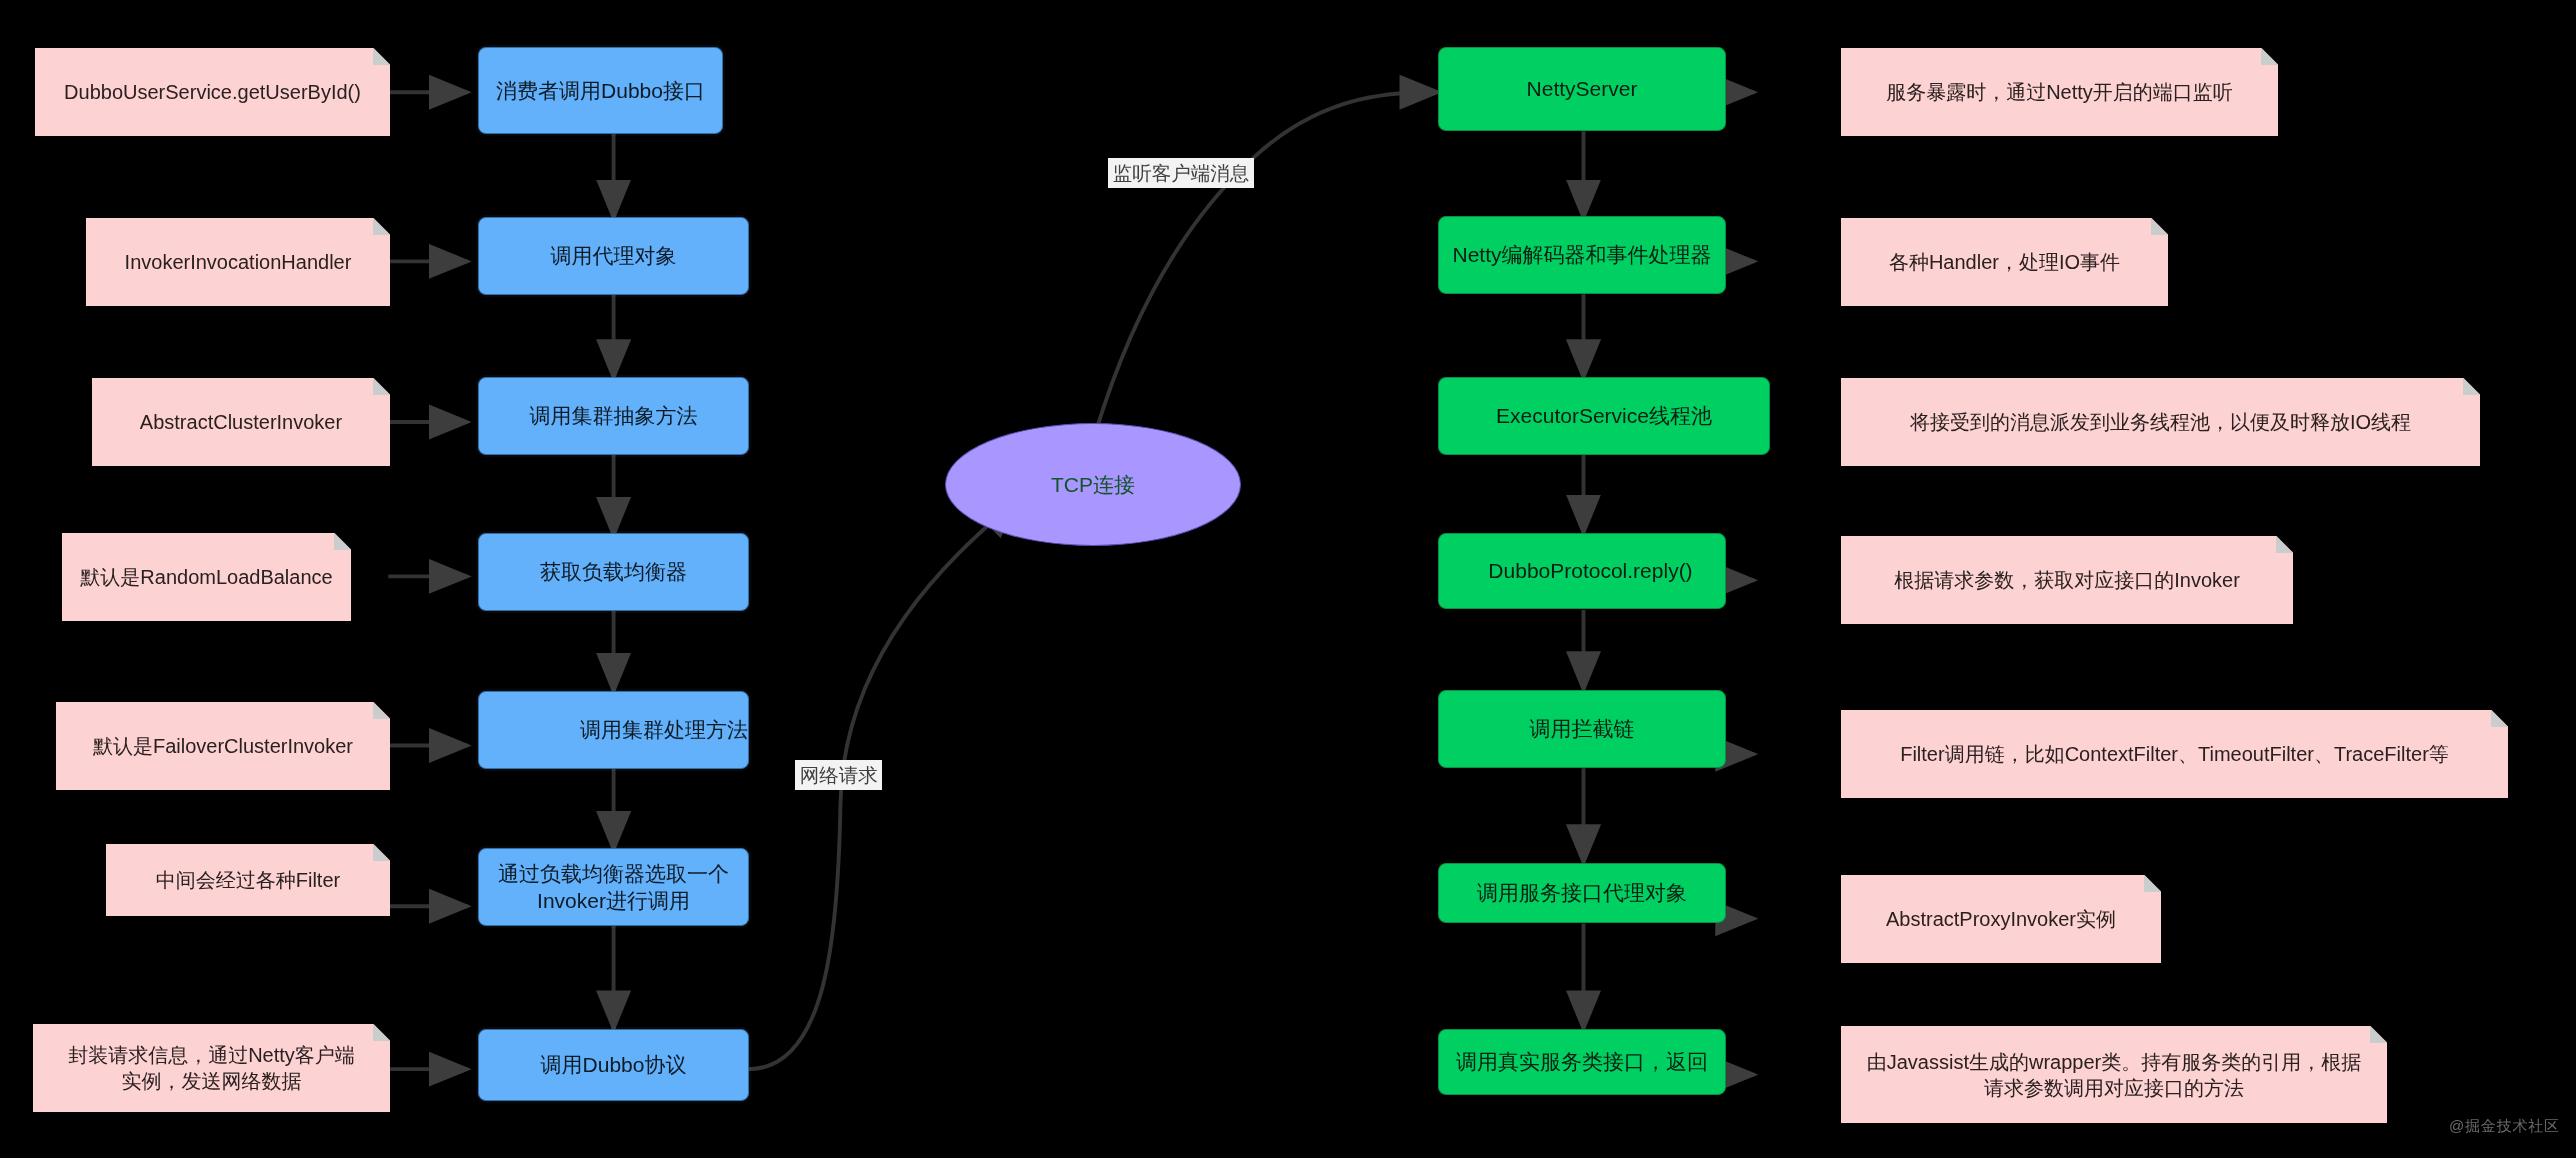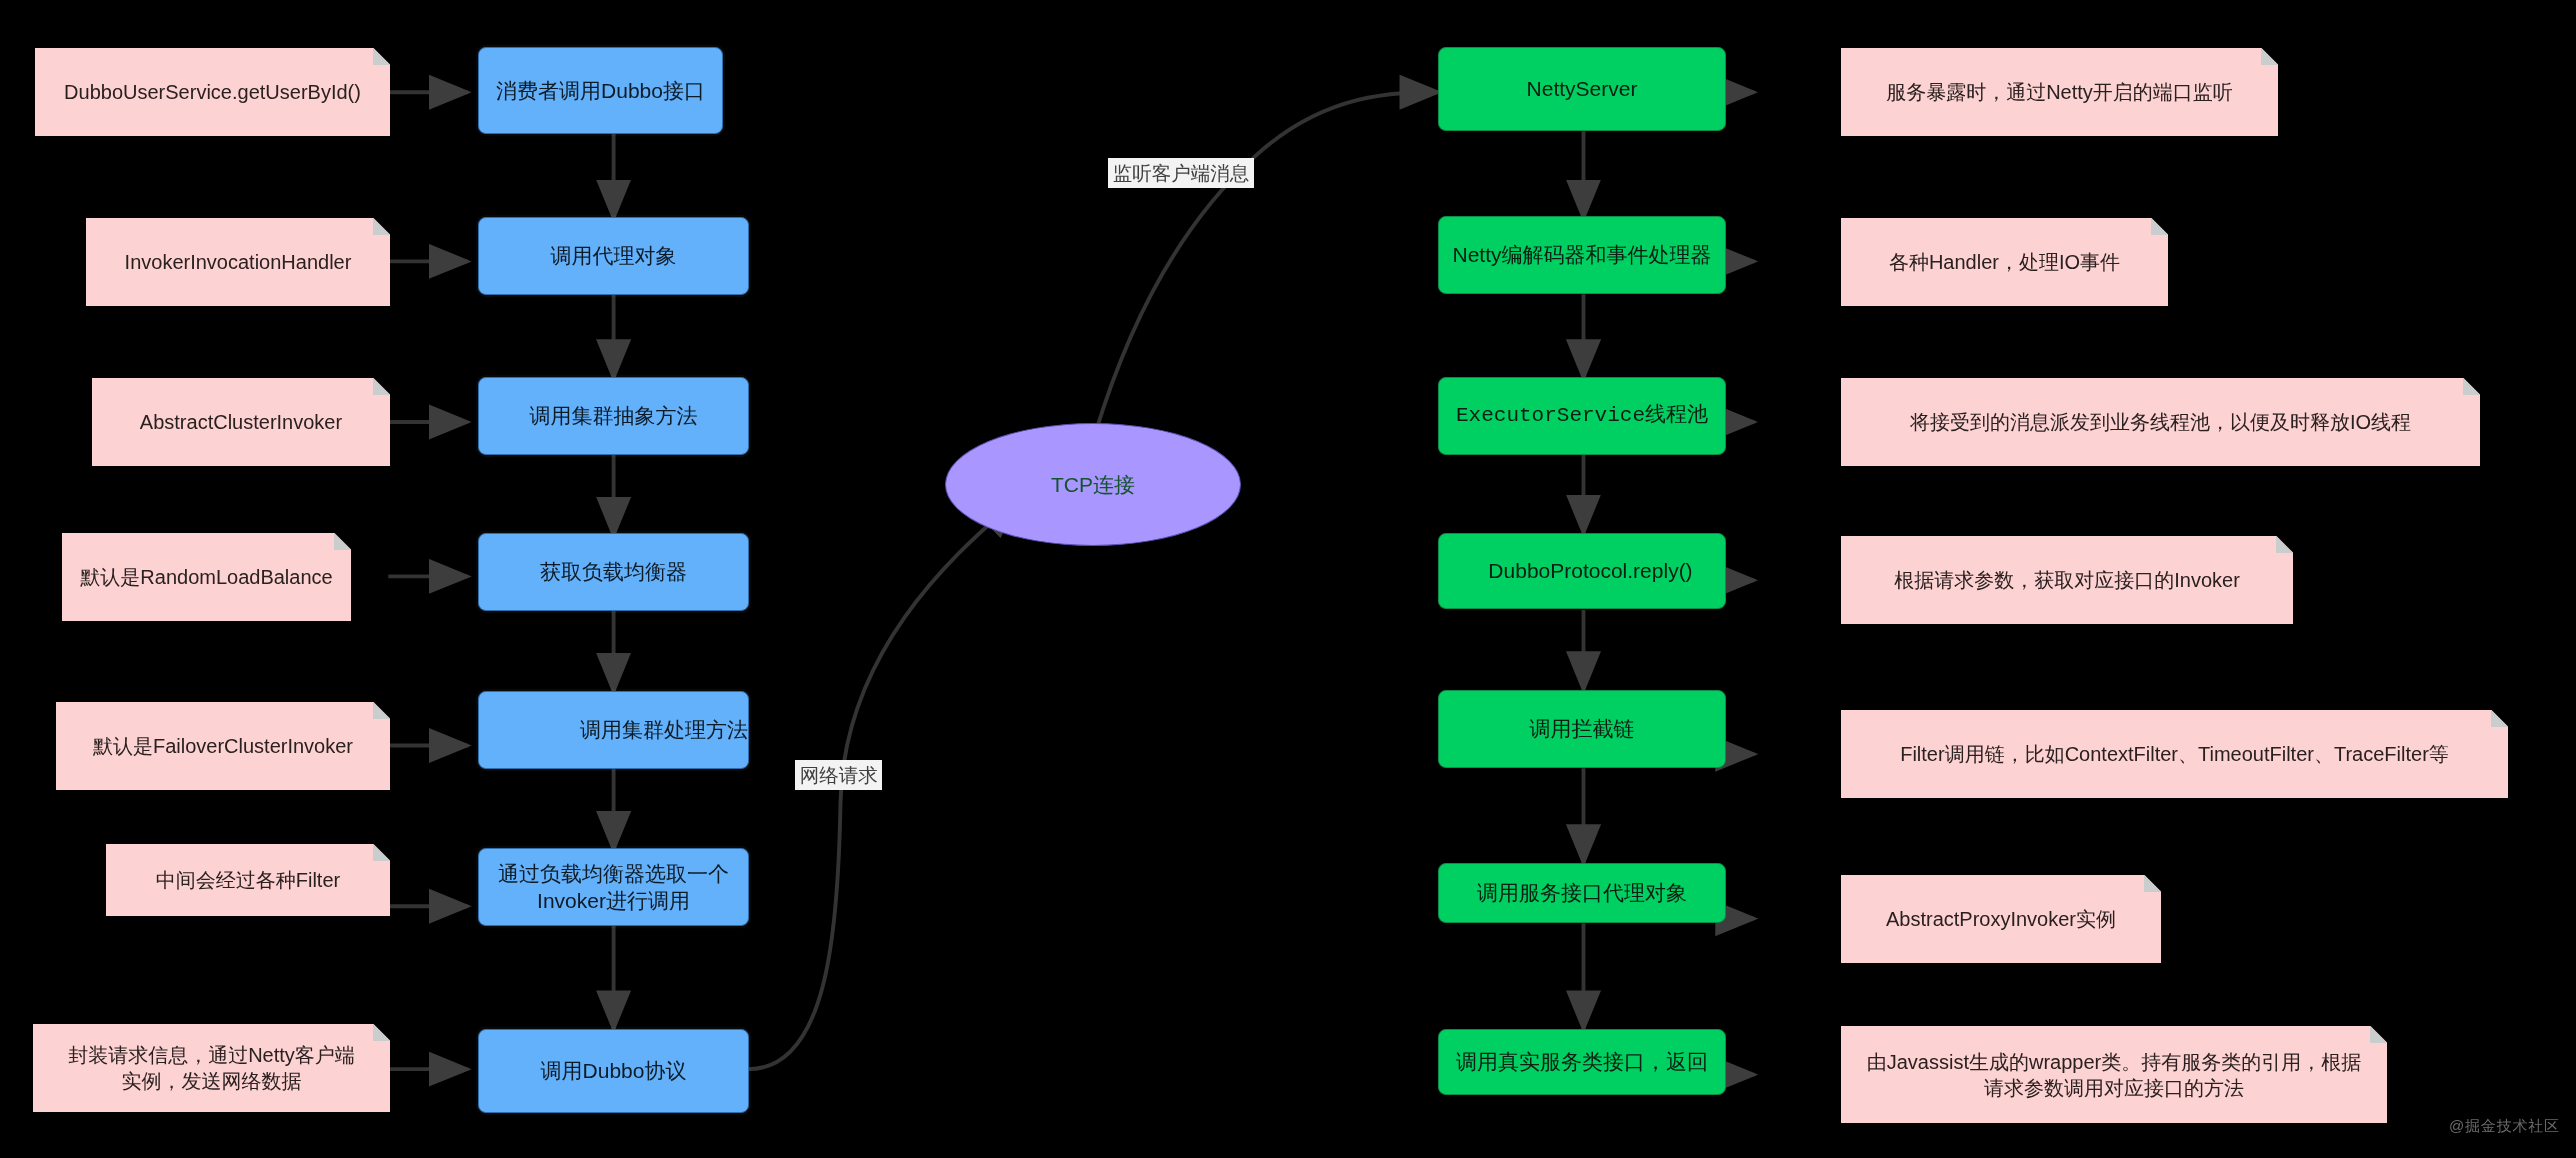--- a/index.html
+++ b/index.html
@@ -146,42 +146,42 @@
   <div class="node blue" style="left:478px;top:533px;width:271px;height:78px;">
     <span>获取负载均衡器</span>
   </div>
   <div class="node blue" style="left:478px;top:691px;width:271px;height:78px;justify-content:flex-end;">
     <span>调用集群处理方法</span>
   </div>
   <div class="node blue" style="left:478px;top:848px;width:271px;height:78px;white-space:pre-line;">
     <span>通过负载均衡器选取一个
 Invoker进行调用</span>
   </div>
-  <div class="node blue" style="left:478px;top:1029px;width:271px;height:84px;">
+  <div class="node blue" style="left:478px;top:1029px;width:271px;height:72px;">
     <span>调用Dubbo协议</span>
   </div>
 
   <div class="node ellipse" style="left:945px;top:423px;width:296px;height:123px;">
     <span>TCP连接</span>
   </div>
 
   <div class="edge-label" style="left:1108px;top:158px;">
     <span>监听客户端消息</span>
   </div>
   <div class="edge-label" style="left:795px;top:760px;">
     <span>网络请求</span>
   </div>
 
   <div class="node green" style="left:1438px;top:47px;width:288px;height:84px;">
     <span>NettyServer</span>
   </div>
   <div class="node green" style="left:1438px;top:216px;width:288px;height:78px;">
     <span>Netty编解码器和事件处理器</span>
   </div>
-  <div class="node green" style="left:1438px;top:377px;width:288px;height:78px;font-family:Liberation Mono, monospace;">
+  <div class="node green" style="left:1438px;top:377px;width:332px;height:78px;">
     <span>ExecutorService线程池</span>
   </div>
   <div class="node green" style="left:1438px;top:533px;width:288px;height:76px;padding-left:17px;">
     <span>DubboProtocol.reply()</span>
   </div>
   <div class="node green" style="left:1438px;top:690px;width:288px;height:78px;">
     <span>调用拦截链</span>
   </div>
   <div class="node green" style="left:1438px;top:863px;width:288px;height:60px;">
     <span>调用服务接口代理对象</span>

